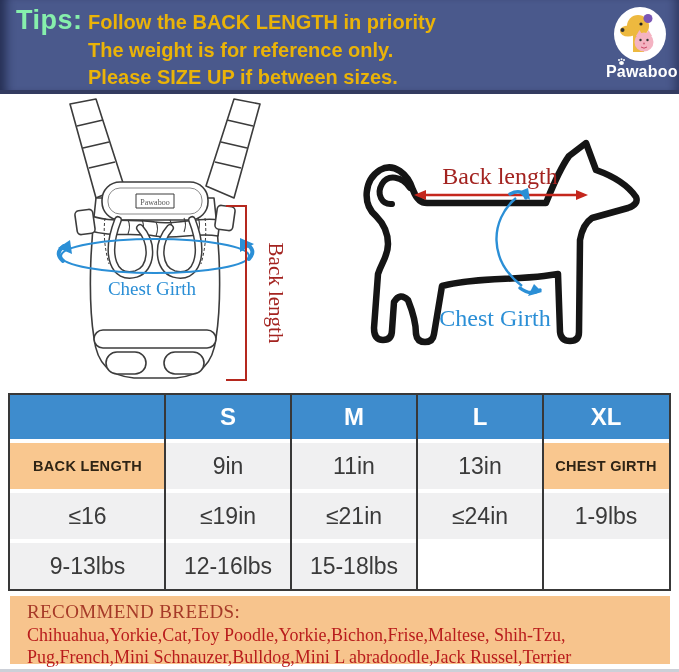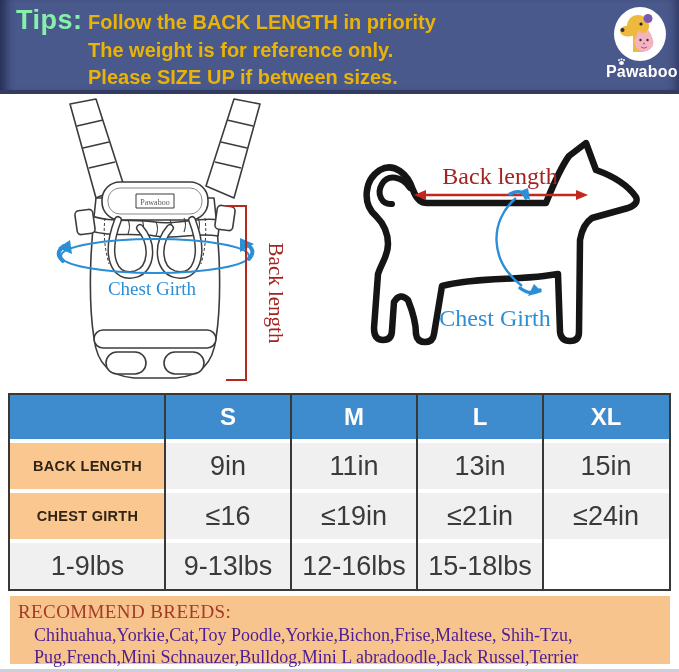--- a/index.html
+++ b/index.html
@@ -38,31 +38,31 @@
     position:absolute;left:8px;top:393px;width:659px;
     border:2px solid #383838;background:#ffffff;
   }
   .tgrid{
     display:grid;grid-template-columns:155px 126px 126px 126px 126px;
     grid-auto-flow:row;row-gap:4px;background:#ffffff;position:relative;
   }
   .cell{display:flex;align-items:center;justify-content:center;}
   .hcell{height:44px;background:#3e8ccd;color:#fff;font-size:24px;font-weight:bold;}
   .lcell{height:46px;background:#f9c78f;color:#2f2415;font-size:14.5px;font-weight:bold;letter-spacing:.3px;}
-  .vcell{height:46px;background:#f0f0f1;color:#3a3a3a;font-size:27px;}
+  .vcell{height:46px;background:#f0f0f1;color:#3a3a3a;font-size:23px;}
   .vline{position:absolute;top:0;bottom:0;width:2px;background:#383838;z-index:5;}
   .vl1{left:154px}.vl2{left:280px}.vl3{left:406px}.vl4{left:532px}
   
   .breeds-box{
     position:absolute;left:10px;top:596px;width:660px;height:68px;
-    background:#f7c48d;box-sizing:border-box;padding:5px 10px 0 8px;
+    background:#f7c48d;box-sizing:border-box;padding:5px 10px 0 17px;
     font-family:"Liberation Serif",serif;
   }
   .breeds-title{color:#a63a28;font-size:19px;letter-spacing:.4px;margin-bottom:2px;}
-  .breeds-line{color:#4c1d95;font-size:18px;line-height:21.5px;white-space:nowrap;margin-left:16px;}
+  .breeds-line{color:#b91c1c;font-size:18px;line-height:21.5px;white-space:nowrap;}
   .bottom-edge{position:absolute;left:0;right:0;bottom:0;height:3px;background:#ccd0d8;}
 </style>
 </head>
 <body>
 
 <div class="stage">
 
   <div class="tips-banner">
     <span class="tips-label">Tips:</span>
     <div class="tips-lines">
@@ -188,21 +188,20 @@
       <div class="cell hcell"></div>
       <div class="cell hcell">S</div>
       <div class="cell hcell">M</div>
       <div class="cell hcell">L</div>
       <div class="cell hcell">XL</div>
 
       <div class="cell lcell">BACK LENGTH</div>
       <div class="cell vcell">9in</div>
       <div class="cell vcell">11in</div>
       <div class="cell vcell">13in</div>
-      <div class="cell vcell">15in</div>
 
       <div class="cell lcell">CHEST GIRTH</div>
       <div class="cell vcell">≤16</div>
       <div class="cell vcell">≤19in</div>
       <div class="cell vcell">≤21in</div>
       <div class="cell vcell">≤24in</div>
 
       <div class="cell vcell row4">1-9lbs</div>
       <div class="cell vcell row4">9-13lbs</div>
       <div class="cell vcell row4">12-16lbs</div>

